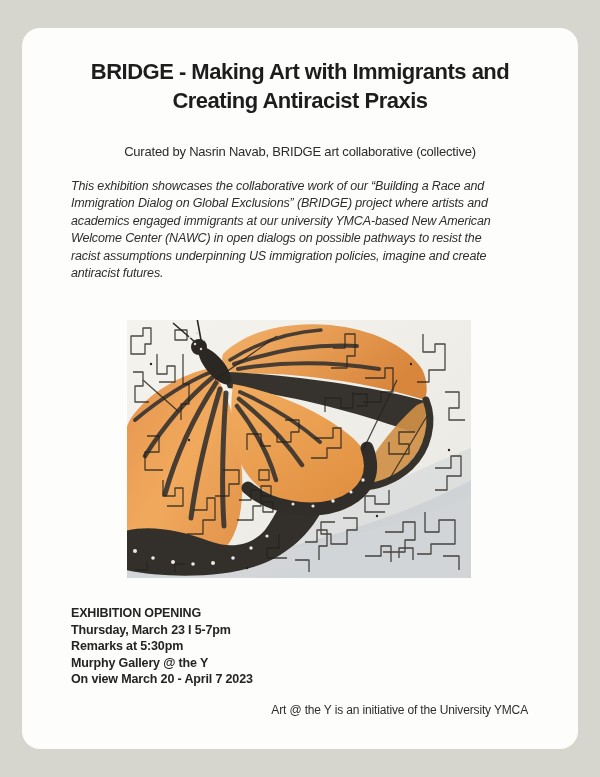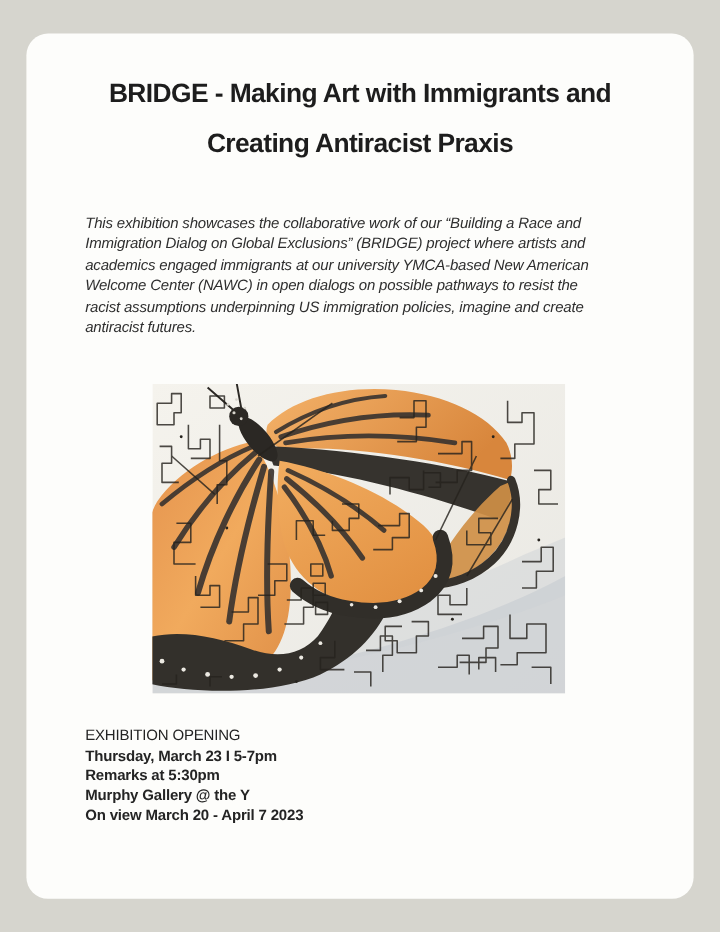--- a/index.html
+++ b/index.html
@@ -11,56 +11,57 @@
   .stage{
     position:relative;width:600px;height:777px;
     background:var(--background,#d6d5ce);overflow:hidden;
   }
   .card{
     position:absolute;left:22px;top:28px;width:556px;height:721px;
     background:var(--card,#fdfdfb);border-radius:18px;
   }
   .title{
     position:absolute;top:29px;left:0;width:100%;margin:0;
-    text-align:center;font-size:22px;line-height:42px;font-weight:bold;
+    text-align:center;font-size:22px;line-height:29px;font-weight:bold;
     color:var(--ink,#1d1d1d);letter-spacing:-0.5px;white-space:pre-line;
   }
   .curator{
     position:absolute;top:116px;left:0;width:100%;
     text-align:center;font-size:13px;color:#2b2b2b;letter-spacing:-0.2px;
   }
   .description{
     position:absolute;top:150px;left:49px;width:480px;margin:0;
     font-size:12.5px;line-height:17.4px;color:#2e2e2e;
     letter-spacing:-0.15px;white-space:pre-line;font-style:italic;
   }
   .artwork{
     position:absolute;left:105px;top:292px;width:344px;height:258px;margin:0;
   }
   .artwork svg{display:block;width:344px;height:258px;}
   .event{
     position:absolute;left:49px;top:577px;
     font-size:12.5px;line-height:16.5px;color:#242424;letter-spacing:-0.15px;
   }
-  .event-heading{font-weight:normal;}
+  .event-heading{font-weight:bold;}
   .event-lines{white-space:pre-line;font-weight:bold;}
   .footer{
     position:absolute;right:50px;top:675px;
     font-size:12px;color:#2e2e2e;letter-spacing:-0.15px;
   }
 </style>
 </head>
 <body>
 
 <div class="stage">
   <div class="card">
 
     <h1 class="title">BRIDGE - Making Art with Immigrants and
 Creating Antiracist Praxis</h1>
 
+    <div class="curator">Curated by Nasrin Navab, BRIDGE art collaborative (collective)</div>
 
     <p class="description">This exhibition showcases the collaborative work of our “Building a Race and
 Immigration Dialog on Global Exclusions” (BRIDGE) project where artists and
 academics engaged immigrants at our university YMCA-based New American
 Welcome Center (NAWC) in open dialogs on possible pathways to resist the
 racist assumptions underpinning US immigration policies, imagine and create
 antiracist futures.</p>
 
     <figure class="artwork" role="img" aria-label="Monarch butterfly collage overlaid on a hand-drawn map of city blocks">
       <svg viewBox="0 0 344 258" xmlns="http://www.w3.org/2000/svg">
@@ -198,15 +199,16 @@
     </figure>
 
     <div class="event">
       <div class="event-heading">EXHIBITION OPENING</div>
       <div class="event-lines">Thursday, March 23 I 5-7pm
 Remarks at 5:30pm
 Murphy Gallery @ the Y
 On view March 20 - April 7 2023</div>
     </div>
 
+    <div class="footer">Art @ the Y is an initiative of the University YMCA</div>
 
   </div>
 </div>
 
 </body></html>

